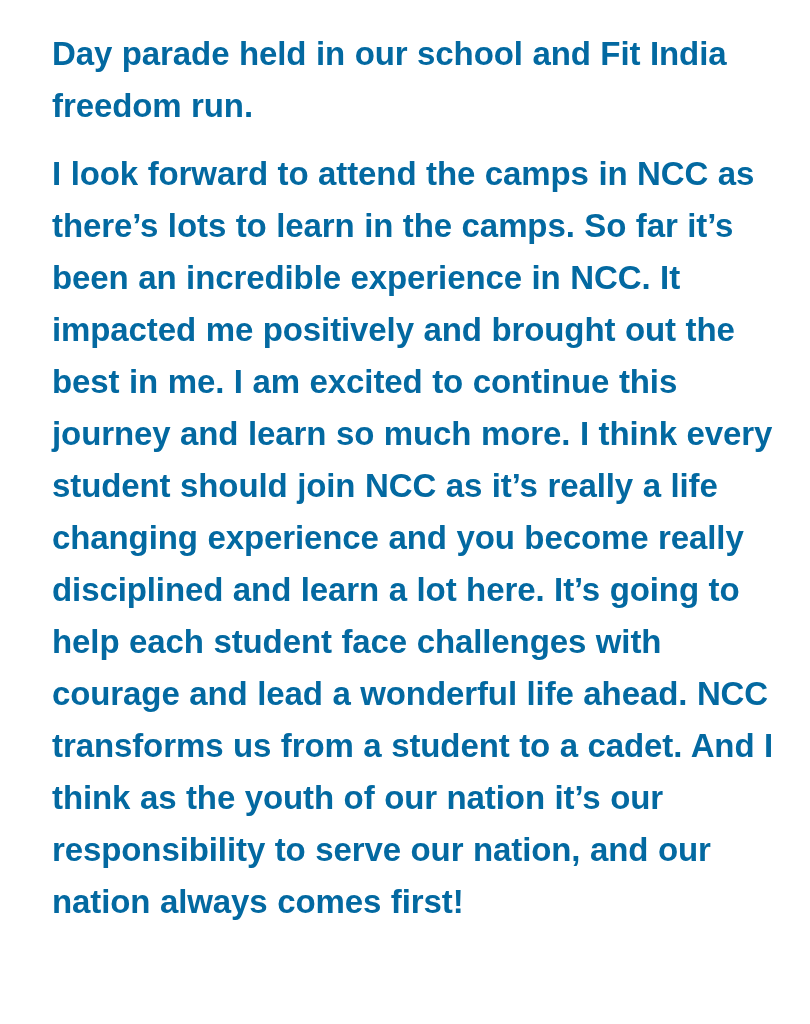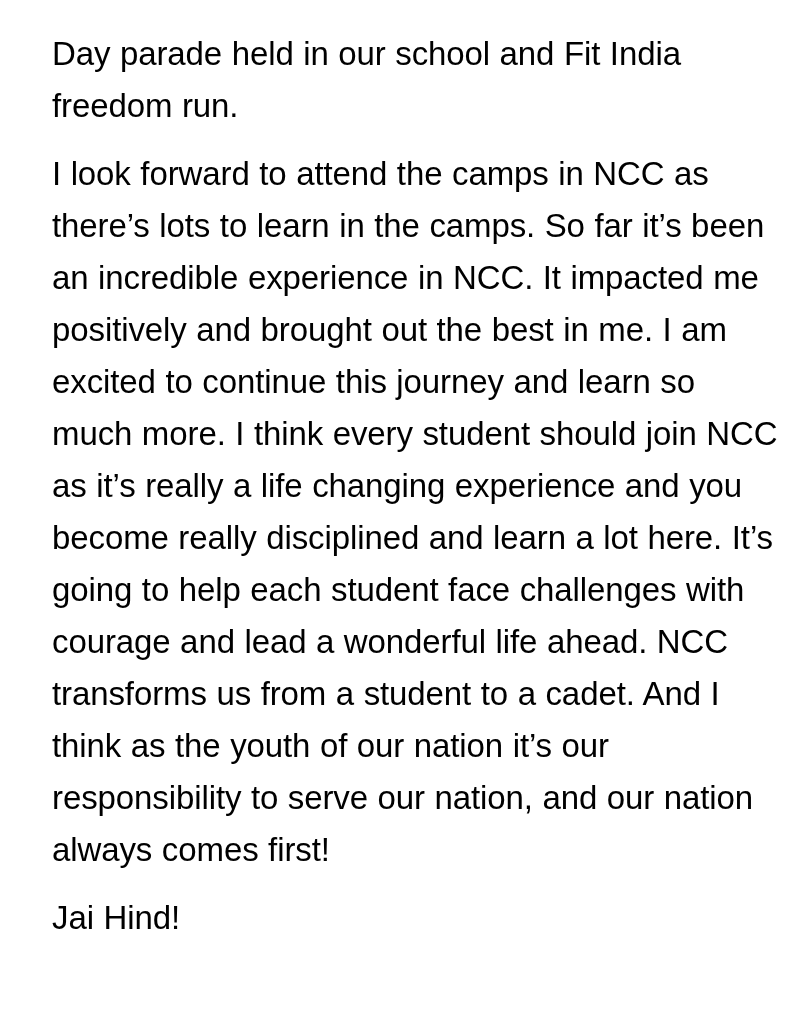--- a/index.html
+++ b/index.html
@@ -22,33 +22,33 @@
     background: #ffffff;
   }
   .doc-body {
     display: block;
   }
   .para {
     font-size: 33px;
     line-height: 52px;
     letter-spacing: -0.1px;
     margin: 16px 0 14px 0;
-    color: #000000;
+    color: #0369a1;
     text-align: left;
     word-spacing: 0.5px;
+    font-weight: bold;
   }
   .para.first {
     margin-top: 0;
   }
   .para.closing {
     margin-bottom: 0;
   }
 </style>
 </head>
 <body>
 
 <div class="page">
   <div class="doc-body">
     <p class="para first">Day parade held in our school and Fit India freedom run.</p>
     <p class="para">I look forward to attend the camps in NCC as there’s lots to learn in the camps. So far it’s been an incredible experience in NCC. It impacted me positively and brought out the best in me. I am excited to continue this journey and learn so much more. I think every student should join NCC as it’s really a life changing experience and you become really disciplined and learn a lot here. It’s going to help each student face challenges with courage and lead a wonderful life ahead. NCC transforms us from a student to a cadet. And I think as the youth of our nation it’s our responsibility to serve our nation, and our nation always comes first!</p>
-    <p class="para closing">Jai Hind!</p>
   </div>
 </div>
 
 </body></html>

